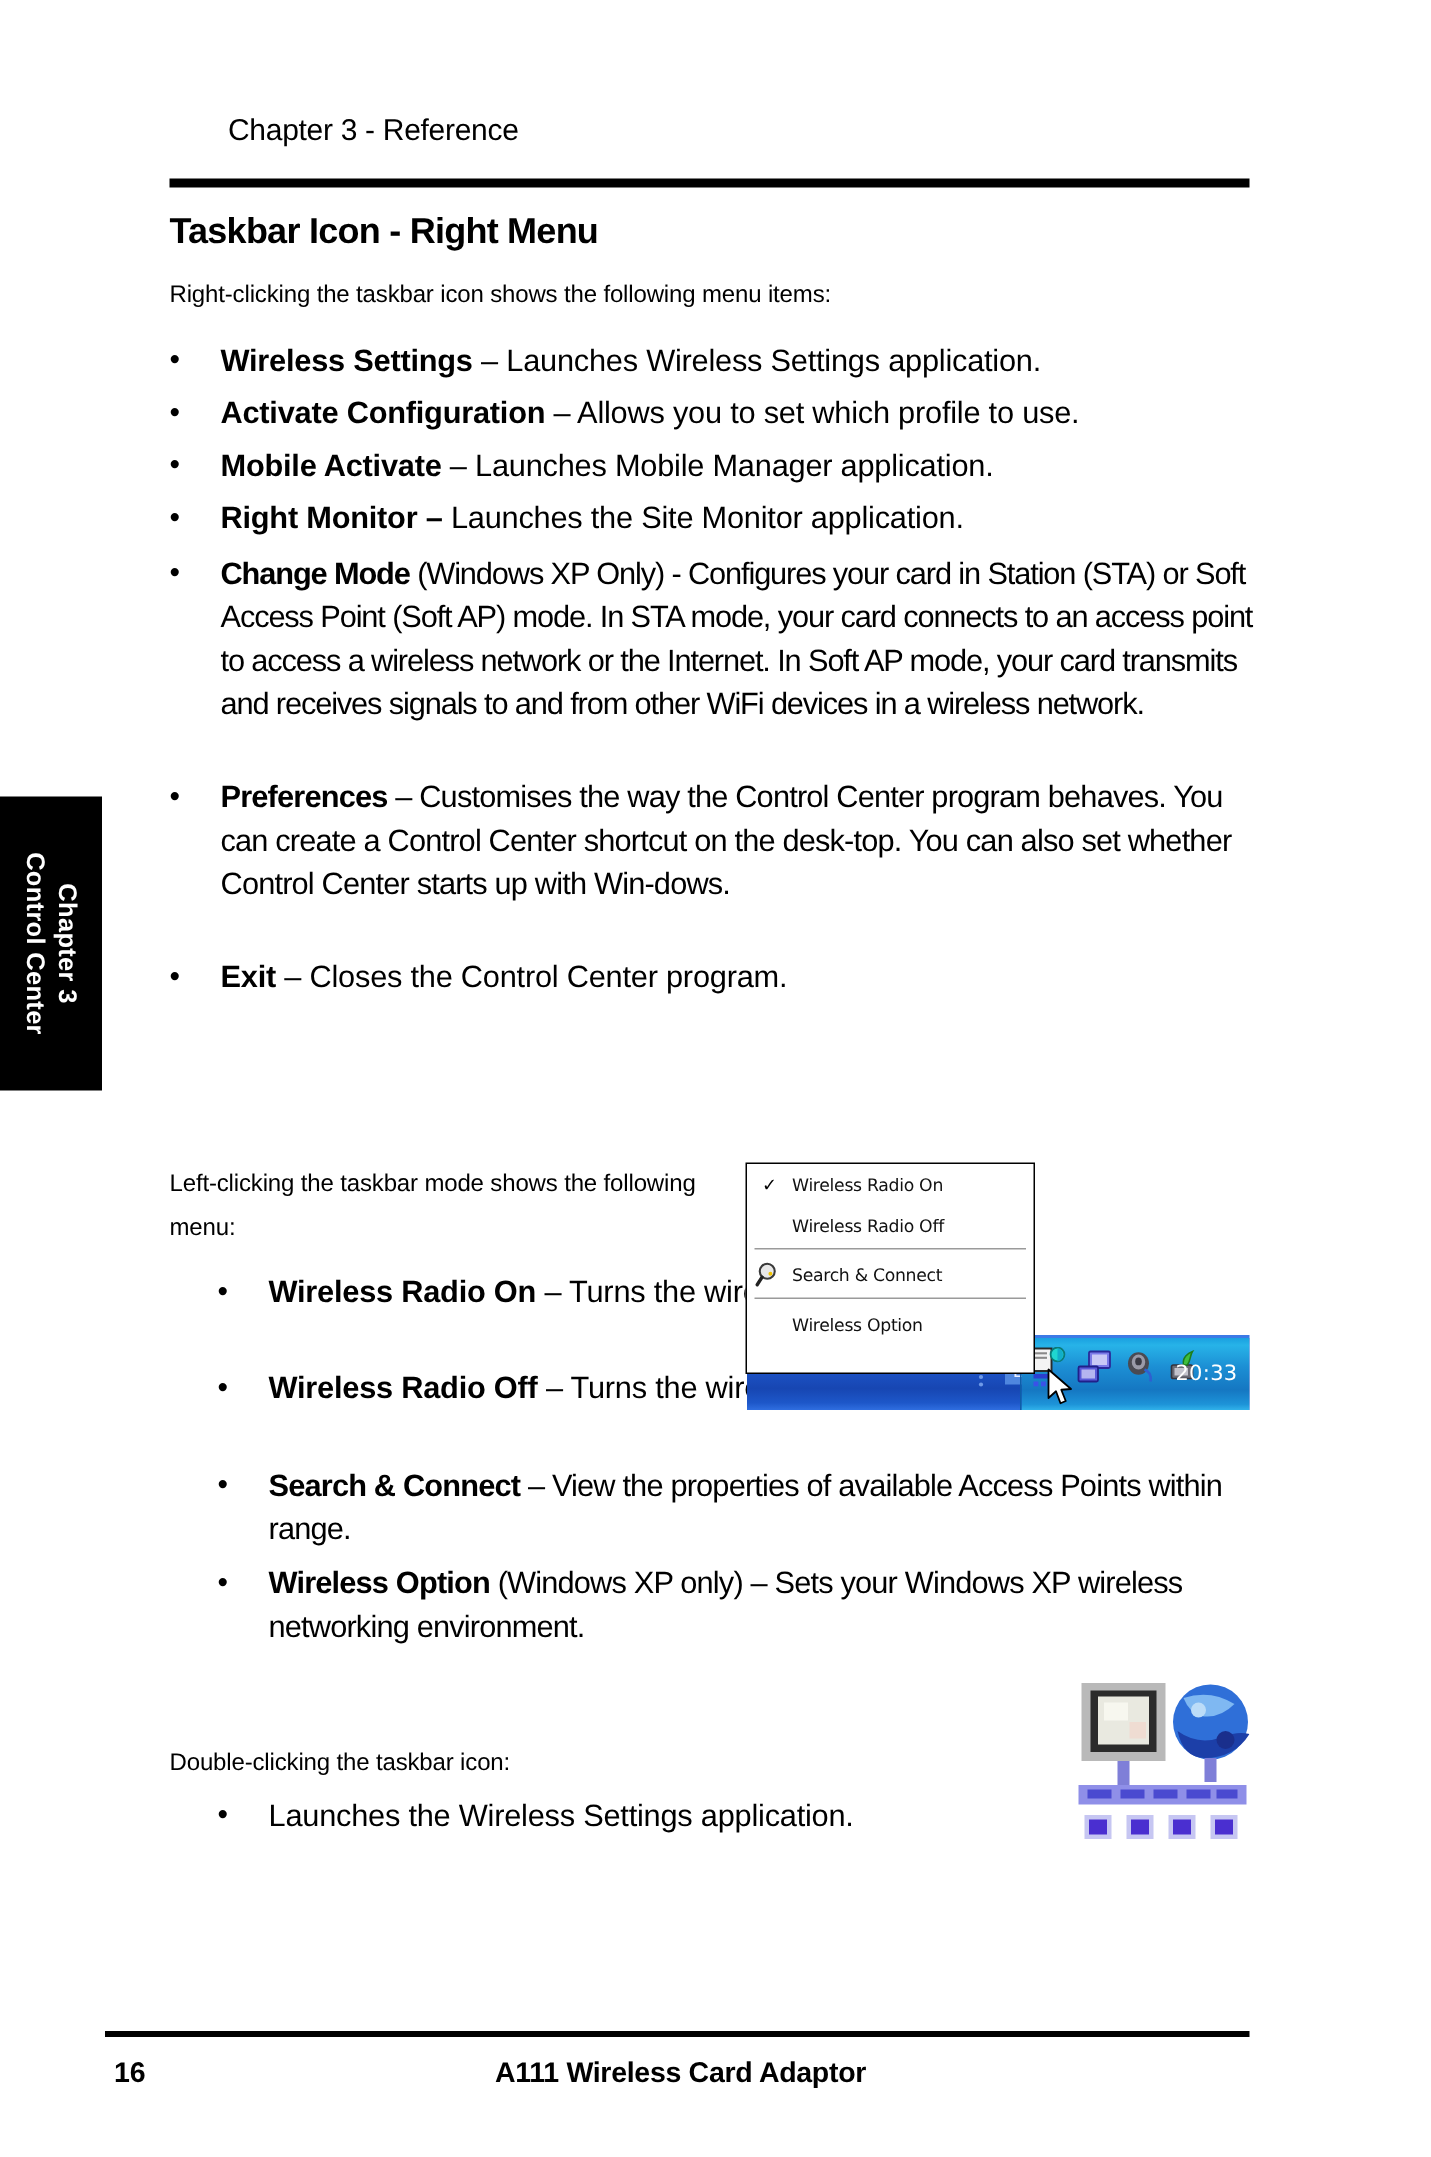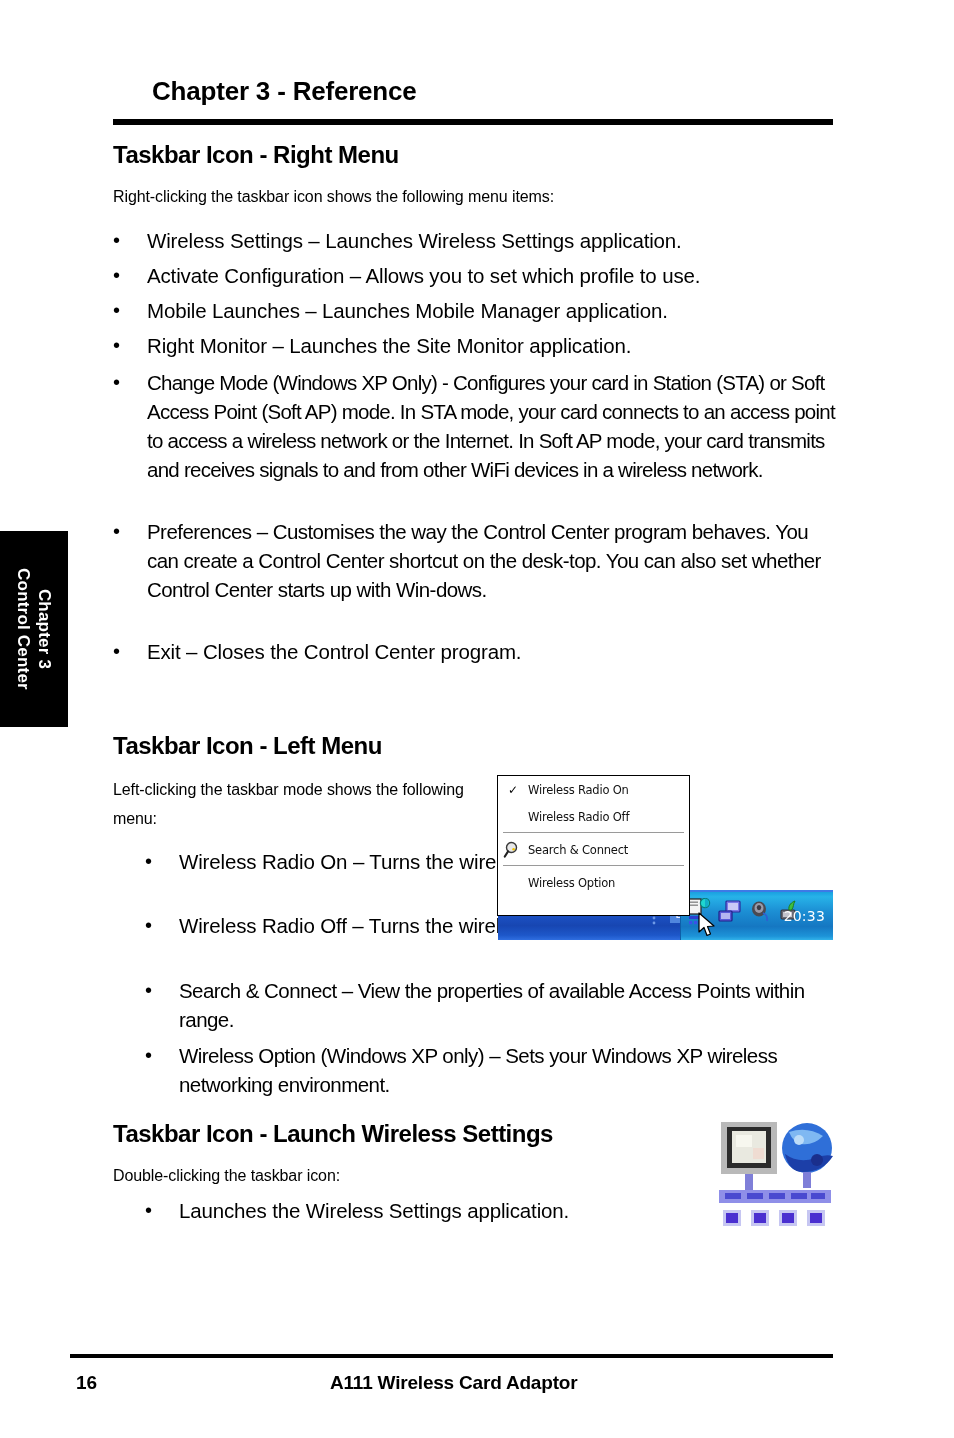--- a/index.html
+++ b/index.html
@@ -20,22 +20,22 @@
   #page {
     position: absolute;
     inset: 0;
   }
 
   
   .chapter-title {
     position: absolute;
     left: 152px;
     top: 76px;
-    font-size: 26px;
-    font-weight: bold;
+    font-size: 20px;
+    font-weight: normal;
     letter-spacing: -0.2px;
     white-space: nowrap;
   }
   .header-rule {
     position: absolute;
     left: 113px;
     top: 119px;
     width: 720px;
     height: 6px;
     background: #000000;
@@ -70,21 +70,21 @@
     width: 34px;
     flex: 0 0 34px;
     text-align: left;
     font-size: 20px;
   }
   .bullet-row .txt {
     flex: 1 1 auto;
     text-align: left;
   }
   .bullet-row b {
-    font-weight: normal;
+    font-weight: bold;
   }
   .tight { letter-spacing: -0.55px; }
   .tighter { letter-spacing: -0.75px; }
 
   
   #side-tab {
     position: absolute;
     left: 0px;
     top: 531px;
     width: 68px;
@@ -260,21 +260,21 @@
     <span class="txt"><b>Wireless Settings</b><span> – Launches Wireless Settings application.</span></span>
   </div>
 
   <div class="bullet-row" style="left:113px; top:261px; width:740px;">
     <span class="dot">•</span>
     <span class="txt"><b>Activate Configuration</b><span> – Allows you to set which profile to use.</span></span>
   </div>
 
   <div class="bullet-row" style="left:113px; top:296px; width:740px;">
     <span class="dot">•</span>
-    <span class="txt"><b>Mobile Launches</b><span> – Launches Mobile Manager application.</span></span>
+    <span class="txt"><b>Mobile Activate</b><span> – Launches Mobile Manager application.</span></span>
   </div>
 
   <div class="bullet-row" style="left:113px; top:331px; width:740px;">
     <span class="dot">•</span>
     <span class="txt"><b>Right Monitor –</b><span> Launches the Site Monitor application.</span></span>
   </div>
 
   <div class="bullet-row tighter" style="left:113px; top:368px; width:725px;">
     <span class="dot">•</span>
     <span class="txt"><b>Change Mode</b><span> (Windows XP Only) - Configures your card in Station (STA) or Soft Access Point (Soft AP) mode. In STA mode, your card connects to an access point to access a wireless network or the Internet. In Soft AP mode, your card transmits and receives signals to and from other WiFi devices in a wireless network.</span></span>
@@ -290,21 +290,20 @@
     <span class="txt"><b>Exit</b><span> – Closes the Control Center program.</span></span>
   </div>
 
   <div id="side-tab">
     <div class="tab-inner">
       <div>Chapter 3</div>
       <div>Control Center</div>
     </div>
   </div>
 
-  <div class="section-heading" style="left:113px; top:732px;">Taskbar Icon - Left Menu</div>
   <div class="para" style="left:113px; top:775px; width:390px;">Left-clicking the taskbar mode shows the following menu:</div>
 
   <div class="bullet-row" style="left:145px; top:847px; width:700px;">
     <span class="dot">•</span>
     <span class="txt"><b>Wireless Radio On</b><span> – Turns the wireless radio ON.</span></span>
   </div>
 
   <div class="bullet-row" style="left:145px; top:911px; width:700px;">
     <span class="dot">•</span>
     <span class="txt"><b>Wireless Radio Off</b><span> – Turns the wireless radio OFF.</span></span>
@@ -407,21 +406,20 @@
       <span class="tray-clock">20:33</span>
     </div>
 
     <span style="position:absolute; left:200px; top:20px; z-index:9;">
       <svg width="20" height="28" viewBox="0 0 20 28">
         <path d="M1 1 L1 20 L6 15.5 L9 23.5 L12.5 22 L9.5 14.5 L16 14 Z" fill="#ffffff" stroke="#000000" stroke-width="1.2" stroke-linejoin="round"></path>
       </svg>
     </span>
   </div>
 
-  <div class="section-heading" style="left:113px; top:1120px;">Taskbar Icon - Launch Wireless Settings</div>
   <div class="para" style="left:113px; top:1161px; width:600px;">Double-clicking the taskbar icon:</div>
 
   <div class="bullet-row" style="left:145px; top:1196px; width:600px;">
     <span class="dot">•</span>
     <span class="txt">Launches the Wireless Settings application.</span>
   </div>
 
   <div id="big-icon">
     <svg width="116" height="110" viewBox="0 0 116 110">
 

